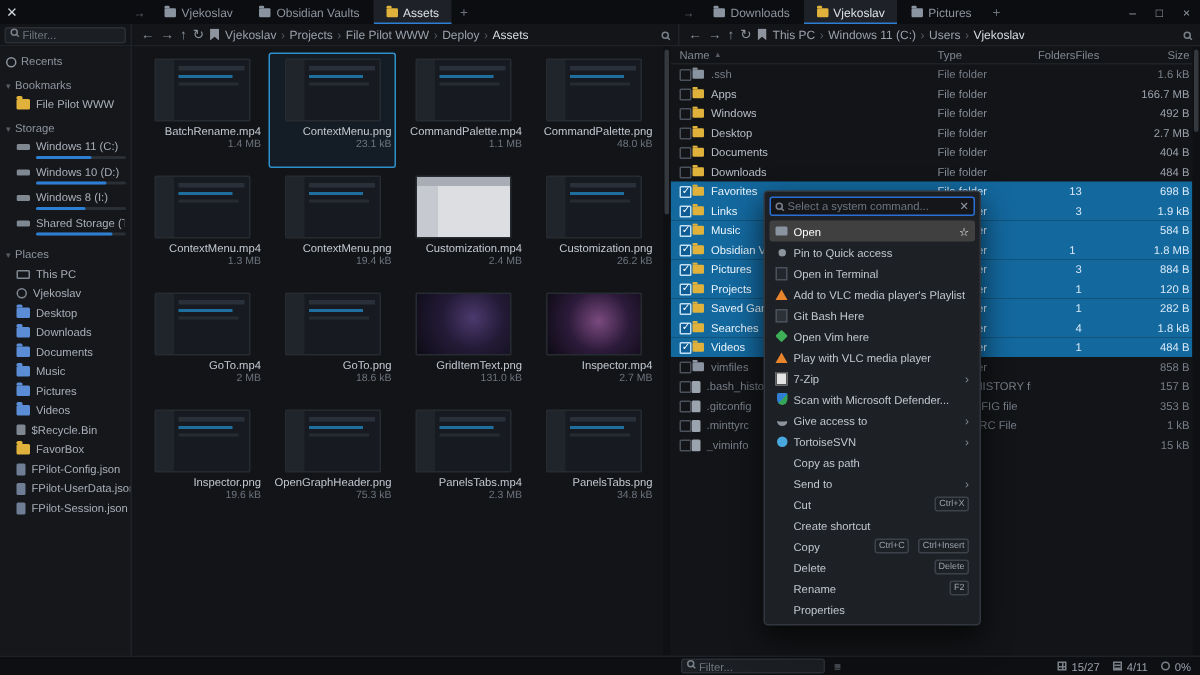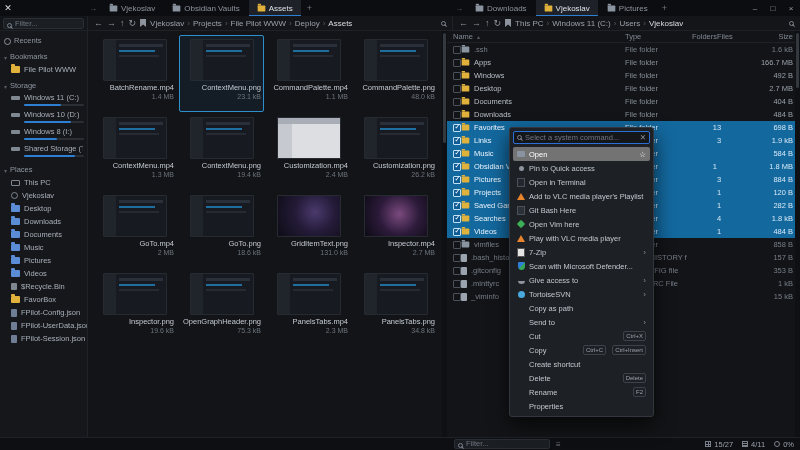--- a/index.html
+++ b/index.html
@@ -15,21 +15,21 @@
   .tab-arrow { display:flex; align-items:center; padding:0 3px; color:#5f666f; font-size:8px; }
   .tab { display:flex; align-items:center; gap:3px; padding:0 8px; color:#8d949e; font-size:8px; white-space:nowrap; }
   .tab.active { background:#1e2127; color:#dde2e8; box-shadow:inset 0 -1px 0 #2d7fd4; }
   .tab-plus { display:flex; align-items:center; padding:0 5px; color:#6f7680; font-size:9px; }
   .win-controls { position:absolute; right:0; top:0; bottom:0; display:flex; }
   .win-controls span { width:18px; display:flex; align-items:center; justify-content:center; color:#9aa1ab; font-size:8px; }
 
   
   .toolbar { height:15px; background:#131518; border-bottom:1px solid #1f2227; display:flex; align-items:stretch; }
   .sbfilter { width:88px; padding:2px 3px; border-right:1px solid #1f2227; }
-  .fbox { height:11px; background:#1b1e23; border:1px solid #2a2e35; border-radius:2px; display:flex; align-items:flex-end; gap:3px; padding:0 3px; color:#6f7680; font-size:7.5px; }
+  .fbox { height:11px; background:#1b1e23; border:1px solid #2a2e35; border-radius:2px; display:flex; align-items:flex-start; gap:3px; padding:0 3px; color:#6f7680; font-size:7.5px; }
   .ptoolbar { display:flex; align-items:center; gap:4px; padding:0 6px; font-size:8px; }
   .ptoolbar.pl { width:364px; }
   .ptoolbar.pr { width:348px; border-left:1px solid #1f2227; }
   .nav { color:#8d949e; font-size:9px; line-height:1; }
   .bmk { width:6px; height:8px; background:#8d949e; clip-path:polygon(0 0,100% 0,100% 100%,50% 68%,0 100%); flex:none; }
   .crumbs { display:flex; align-items:center; overflow:hidden; white-space:nowrap; }
   .crumb { color:#9aa1ab; }
   .crumb:not(:last-child)::after { content:"›"; color:#565d66; margin:0 3px; }
   .crumb:last-child { color:#d8dde3; }
   .spacer { flex:1; }
@@ -114,21 +114,21 @@
   .ci { width:6px; height:6px; border:1px solid #7a818b; flex:none; }
   .ci-grid { background:linear-gradient(#7a818b,#7a818b) 50% 0/1px 100% no-repeat,linear-gradient(#7a818b,#7a818b) 0 50%/100% 1px no-repeat; }
   .ci-list { background:linear-gradient(#7a818b,#7a818b) 0 1px/100% 1px no-repeat,linear-gradient(#7a818b,#7a818b) 0 3px/100% 1px no-repeat; }
   .ci-gauge { border-radius:50%; }
 
   
   .cmenu { position:absolute; left:509px; top:127px; width:145px; background:#1d2025; border:1px solid #32363e; border-radius:3px; box-shadow:0 8px 20px rgba(0,0,0,.65); padding:3px; z-index:10; font-size:7.5px; }
   .cm-search { height:13px; display:flex; align-items:center; gap:3px; background:#14161a; border:1px solid #2a6fd6; border-radius:2px; padding:0 3px; margin-bottom:3px; color:#6f7680; }
   .cm-search .x { margin-left:auto; color:#8d949e; }
   .cm-item { height:14px; display:flex; align-items:center; gap:4px; padding:0 4px; border-radius:2px; color:#c2c8d0; white-space:nowrap; }
-  .cm-item.active { background:#737373; color:#fff; }
+  .cm-item.active { background:#404040; color:#fff; }
   .cm-ico { width:8px; height:8px; flex:none; display:flex; align-items:center; justify-content:center; }
   .cm-lbl { flex:1; overflow:hidden; text-overflow:ellipsis; }
   .kbd { border:1px solid #3c414a; border-radius:2px; padding:0 2px; font-size:6px; color:#9aa1ab; margin-left:2px; line-height:8px; }
   .sub { color:#858c96; font-size:8px; }
   .cm-item.active .star { color:#fff; }
   .ico-open { } .ico-open::after{content:"";width:8px;height:6px;background:#8a93a0;border-radius:1px;}
   .ico-pin::after{content:"";width:5px;height:5px;background:#8d949e;border-radius:50%;}
   .ico-term::after{content:"";width:8px;height:7px;background:#23262c;border:1px solid #4a515b;}
   .ico-vlc::after{content:"";width:0;height:0;border-left:4px solid transparent;border-right:4px solid transparent;border-bottom:7px solid #e8842c;}
   .ico-git::after{content:"";width:6px;height:6px;background:#ef4e32;transform:rotate(45deg);border-radius:1px;}
@@ -763,30 +763,30 @@
       <span class="cm-lbl">Send to</span>
       <span class="sub">›</span>
     </div>
   <div class="cm-item">
       <span class="cm-ico"></span>
       <span class="cm-lbl">Cut</span>
       <span class="kbd">Ctrl+X</span>
     </div>
   <div class="cm-item">
       <span class="cm-ico"></span>
+      <span class="cm-lbl">Create shortcut</span>
+    </div>
+  <div class="cm-item">
+      <span class="cm-ico"></span>
       <span class="cm-lbl">Copy</span>
       <span class="kbd">Ctrl+C</span>
       <span class="kbd">Ctrl+Insert</span>
     </div>
   <div class="cm-item">
       <span class="cm-ico"></span>
-      <span class="cm-lbl">Create shortcut</span>
-    </div>
-  <div class="cm-item">
-      <span class="cm-ico"></span>
       <span class="cm-lbl">Delete</span>
       <span class="kbd">Delete</span>
     </div>
   <div class="cm-item">
       <span class="cm-ico"></span>
       <span class="cm-lbl">Rename</span>
       <span class="kbd">F2</span>
     </div>
   <div class="cm-item">
       <span class="cm-ico"></span>

